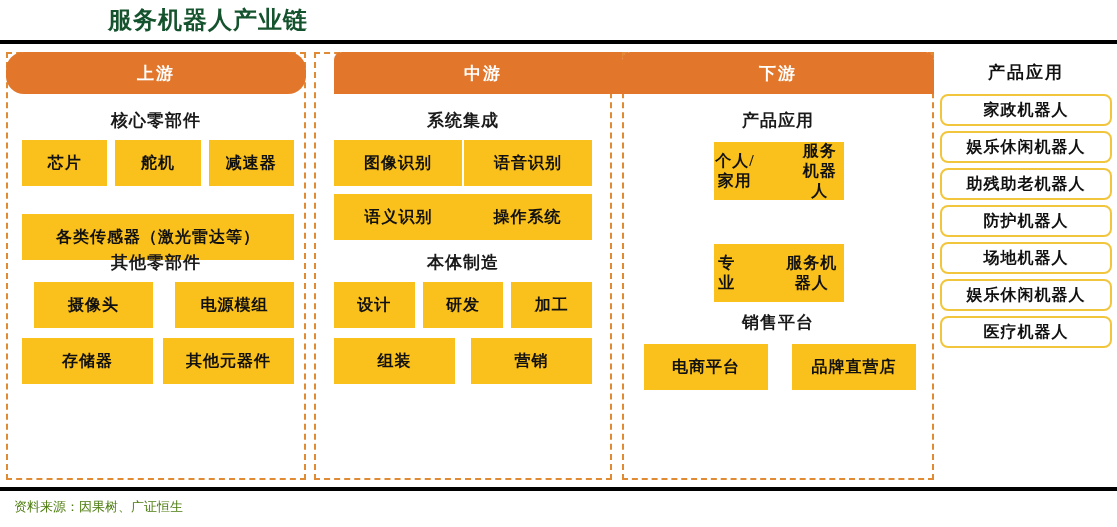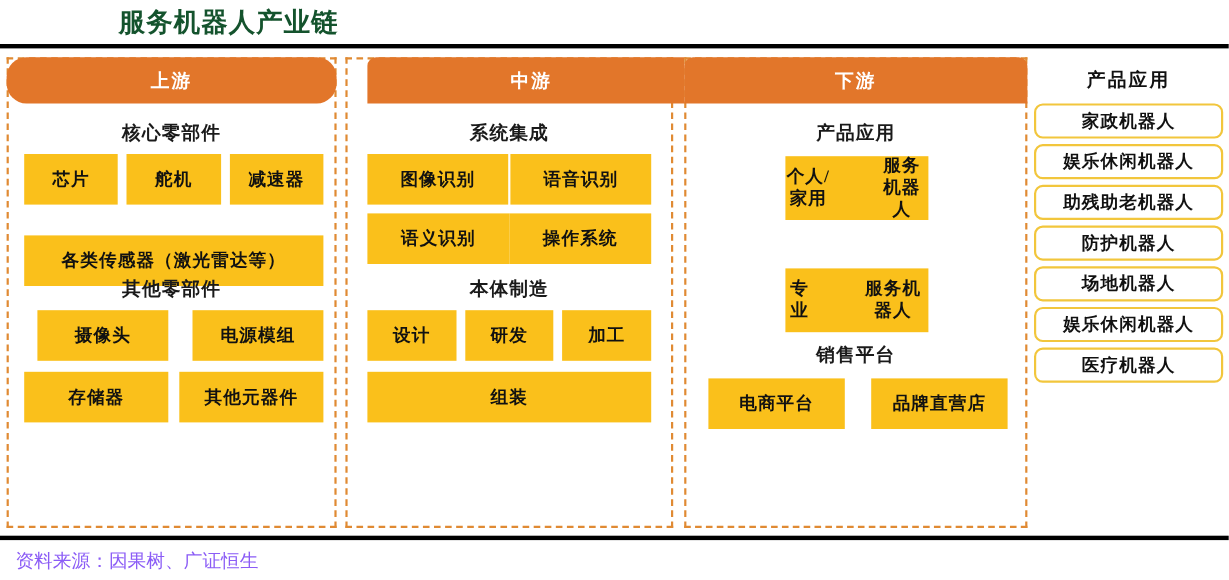--- a/index.html
+++ b/index.html
@@ -21,21 +21,21 @@
     white-space:nowrap;
     text-align:right;
   }
 
   .rule-top{position:absolute;left:0;top:40px;width:1117px;height:4px;background:#000;}
   .rule-bottom{position:absolute;left:0;top:487px;width:1117px;height:4px;background:#000;}
 
   
   .source{
     position:absolute;left:14px;top:498px;
-    font-size:17px;color:#8b5cf6;white-space:nowrap;
+    font-size:13px;color:#4d7c0f;white-space:nowrap;
     font-family:"Liberation Serif","DejaVu Serif",serif;
   }
 
   
   .col{
     position:absolute;
     top:52px;
     box-sizing:border-box;
     border:2px dashed #E08A33;
     background:#ffffff;
@@ -191,20 +191,21 @@
       <div class="sec-title mid-t2">本体制造</div>
 
       <div class="mid-r3">
         <div class="chip">设计</div>
         <div class="chip">研发</div>
         <div class="chip">加工</div>
       </div>
 
       <div class="mid-r4">
         <div class="chip">组装</div>
+        <div class="chip">营销</div>
       </div>
 
     </div>
   </div>
 
   <div class="col col-down">
     <div class="col-head">下游</div>
     <div class="col-body">
 
       <div class="sec-title dn-t1">产品应用</div>

